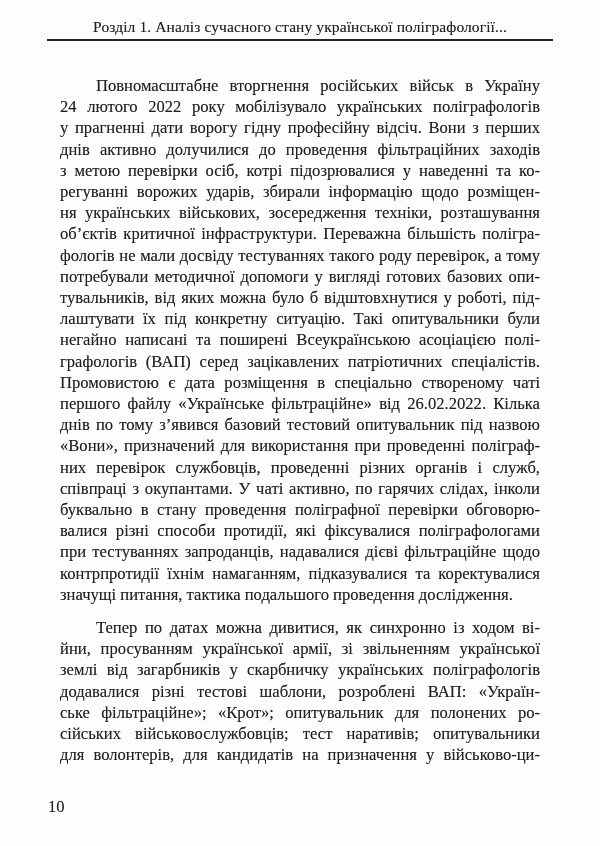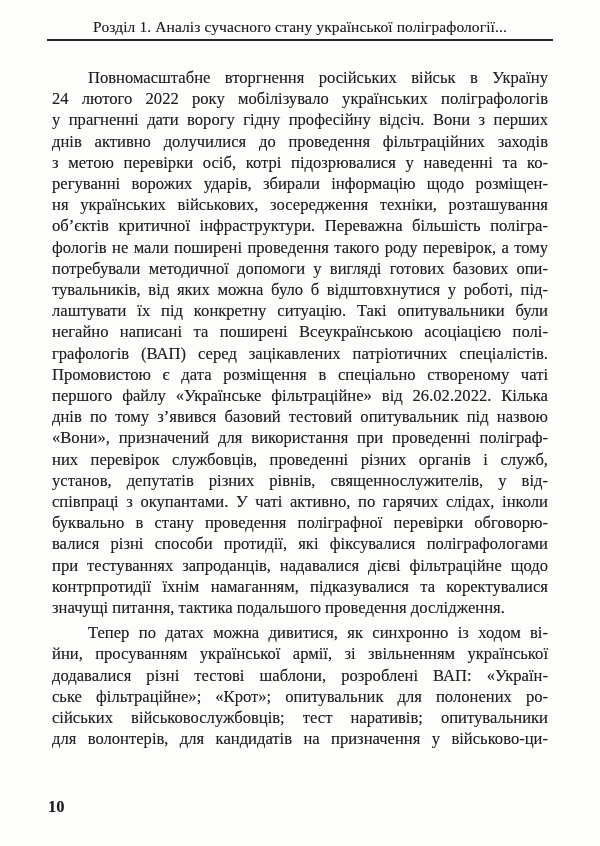--- a/index.html
+++ b/index.html
@@ -41,80 +41,79 @@
   }
   .page-body {
     position: absolute;
     top: 63px;
     left: 48px;
     width: 504px;
     font-size: 16.6px;
     line-height: 21.2px;
   }
   .paragraph {
-    margin: 4px;
+    margin: 12px;
     font-family: Liberation Serif, serif;
   }
   .line {
     text-align: justify;
     text-align-last: justify;
   }
   .line.para-first {
     text-indent: 36px;
   }
   .line.para-last {
     text-align-last: left;
   }
   .page-number {
     position: absolute;
     left: 48px;
     top: 796px;
     font-size: 16.5px;
     line-height: 21px;
-    font-weight: bold;
   }
 </style>
 </head>
 <body>
 
 <div class="page" style="--ink: #1f1f1f; --paper: #fdfdfc; --rule: #262626;">
   <div class="running-head">Розділ 1. Аналіз сучасного стану української поліграфології...</div>
   <div class="header-rule"></div>
   <div class="page-body">
       <div class="paragraph">
         <div class="line para-first">Повномасштабне вторгнення російських військ в Україну</div>
         <div class="line">24 лютого 2022 року мобілізувало українських поліграфологів</div>
         <div class="line">у прагненні дати ворогу гідну професійну відсіч. Вони з перших</div>
         <div class="line">днів активно долучилися до проведення фільтраційних заходів</div>
         <div class="line">з метою перевірки осіб, котрі підозрювалися у наведенні та ко-</div>
         <div class="line">регуванні ворожих ударів, збирали інформацію щодо розміщен-</div>
         <div class="line">ня українських військових, зосередження техніки, розташування</div>
         <div class="line">об’єктів критичної інфраструктури. Переважна більшість полігра-</div>
-        <div class="line">фологів не мали поширені проведення такого роду перевірок, а тому</div>
+        <div class="line">фологів не мали досвіду тестуваннях такого роду перевірок, а тому</div>
         <div class="line">потребували методичної допомоги у вигляді готових базових опи-</div>
         <div class="line">тувальників, від яких можна було б відштовхнутися у роботі, під-</div>
         <div class="line">лаштувати їх під конкретну ситуацію. Такі опитувальники були</div>
         <div class="line">негайно написані та поширені Всеукраїнською асоціацією полі-</div>
         <div class="line">графологів (ВАП) серед зацікавлених патріотичних спеціалістів.</div>
         <div class="line">Промовистою є дата розміщення в спеціально створеному чаті</div>
         <div class="line">першого файлу «Українське фільтраційне» від 26.02.2022. Кілька</div>
         <div class="line">днів по тому з’явився базовий тестовий опитувальник під назвою</div>
         <div class="line">«Вони», призначений для використання при проведенні поліграф-</div>
         <div class="line">них перевірок службовців, проведенні різних органів і служб,</div>
-        <div class="line">установ, депутатів різних рівнів, священнослужителів, у від-</div>
         <div class="line">співпраці з окупантами. У чаті активно, по гарячих слідах, інколи</div>
         <div class="line">буквально в стану проведення поліграфної перевірки обговорю-</div>
         <div class="line">валися різні способи протидії, які фіксувалися поліграфологами</div>
         <div class="line">при тестуваннях запроданців, надавалися дієві фільтраційне щодо</div>
         <div class="line">контрпротидії їхнім намаганням, підказувалися та коректувалися</div>
         <div class="line para-last">значущі питання, тактика подальшого проведення дослідження.</div>
       </div>
       <div class="paragraph">
         <div class="line para-first">Тепер по датах можна дивитися, як синхронно із ходом ві-</div>
         <div class="line">йни, просуванням української армії, зі звільненням української</div>
+        <div class="line">землі від загарбників у скарбничку українських поліграфологів</div>
         <div class="line">додавалися різні тестові шаблони, розроблені ВАП: «Україн-</div>
         <div class="line">ське фільтраційне»; «Крот»; опитувальник для полонених ро-</div>
         <div class="line">сійських військовослужбовців; тест наративів; опитувальники</div>
         <div class="line">для волонтерів, для кандидатів на призначення у військово-ци-</div>
       </div>
     </div>
   <div class="page-number">10</div>
 </div>
 
 </body></html>

